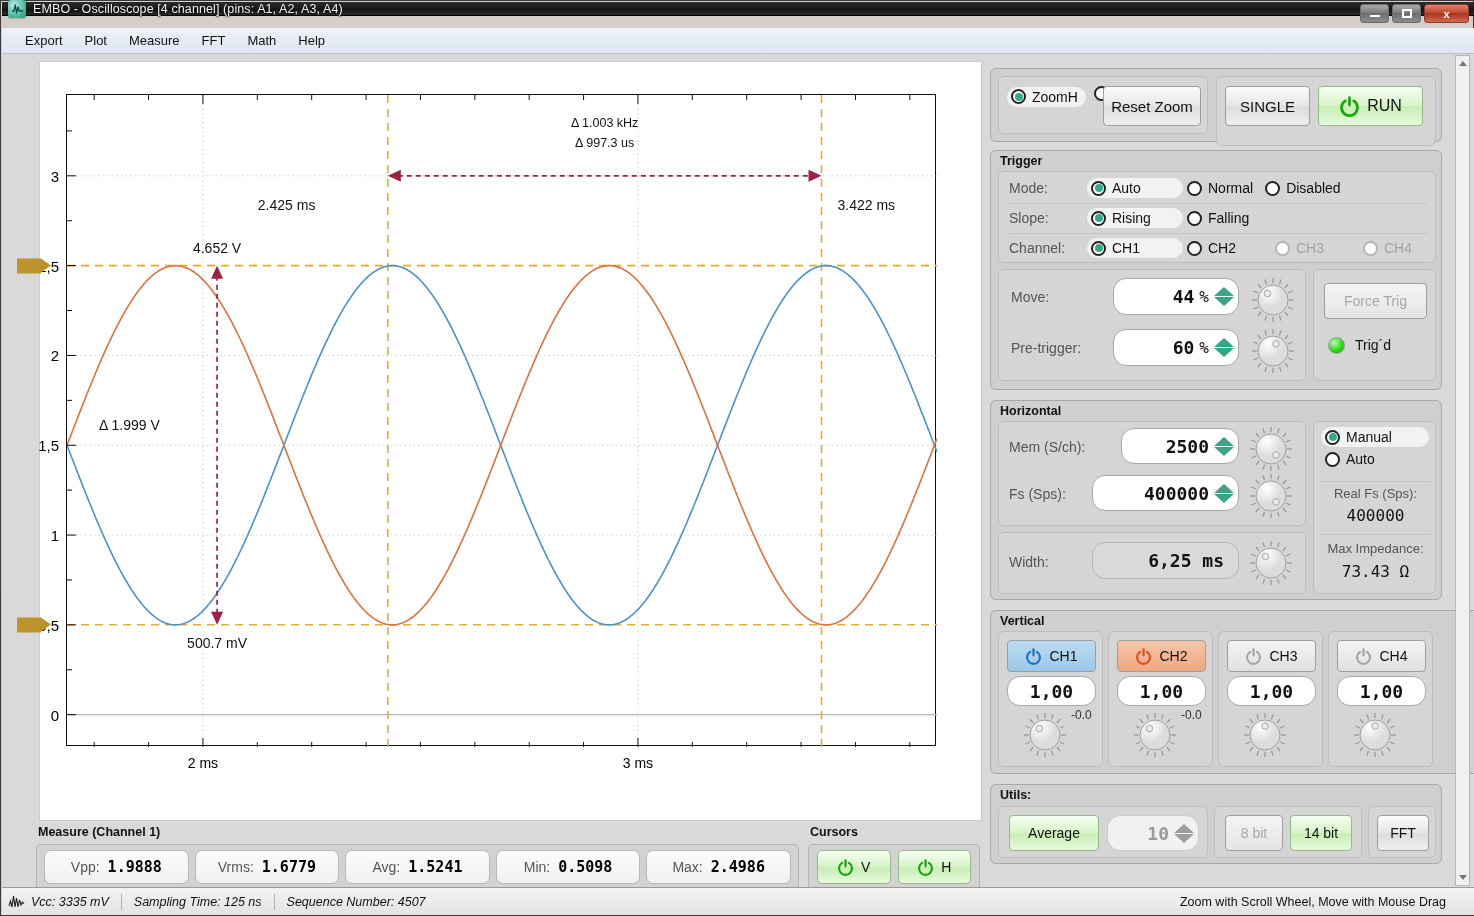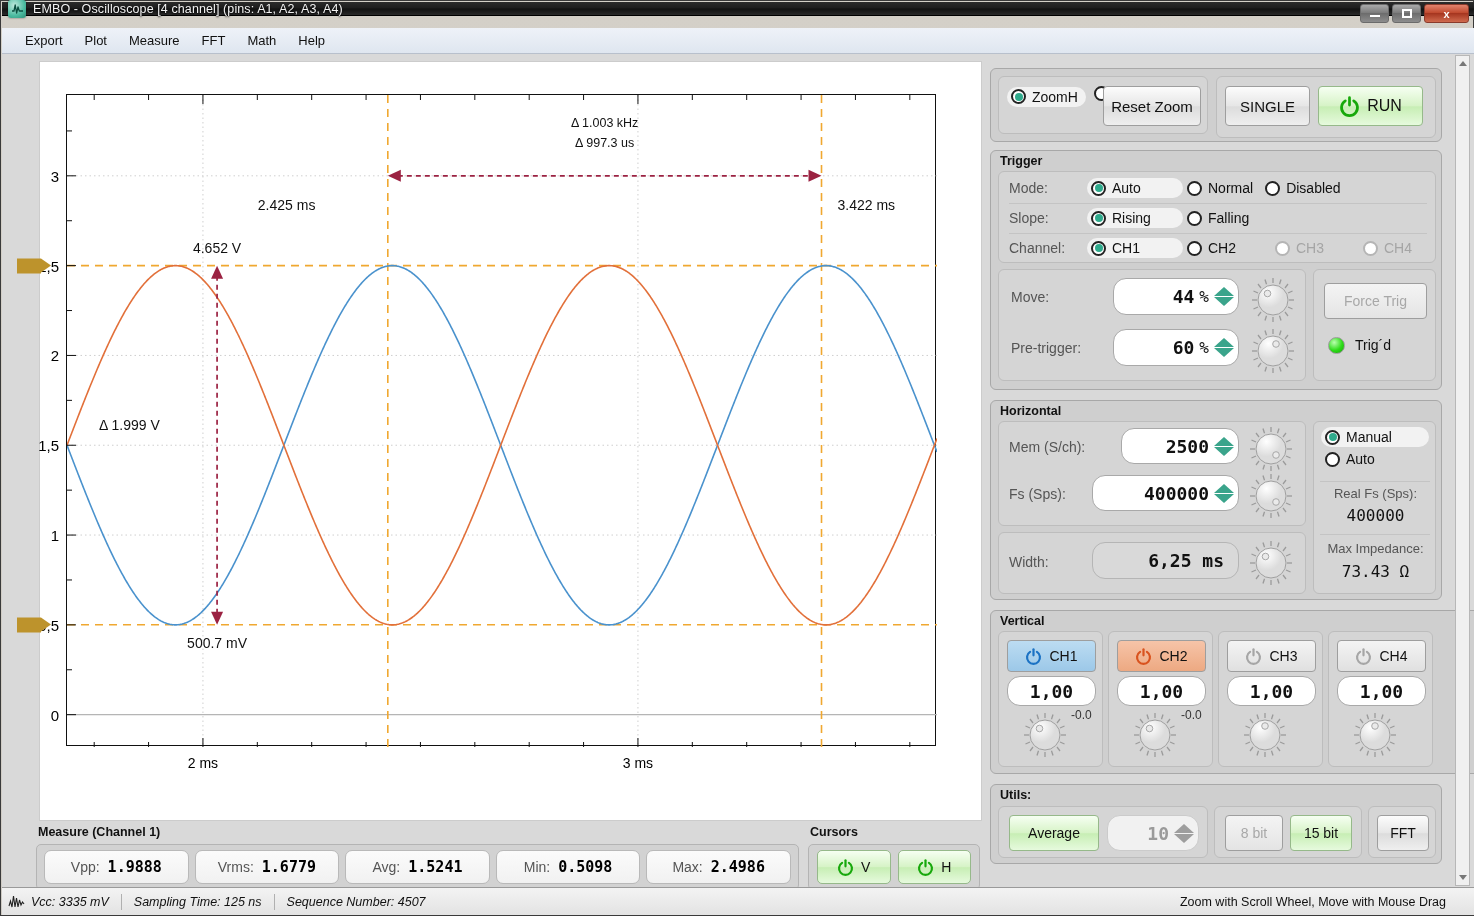--- a/index.html
+++ b/index.html
@@ -556,21 +556,21 @@
               <span>ZoomH</span>
             </div>
             <div class="radio" style="margin-top:2px;">
               <span class="rdot"></span>
               <span>ZoomV</span>
             </div>
           </div>
           <div class="btn" style="position:absolute;left:104px;top:9px;width:98px;height:40px;font-size:15px;">Reset Zoom</div>
         </div>
 
-        <div class="sub" style="left:225px;top:7px;width:220px;height:62px;">
+        <div class="sub" style="left:225px;top:7px;width:220px;height:70px;">
           <div class="btn" style="position:absolute;left:8px;top:9px;width:85px;height:40px;font-size:15px;">SINGLE</div>
           <div class="btn green" style="position:absolute;left:101px;top:9px;width:105px;height:40px;font-size:16px;">
             <span class="pwr">
               <svg width="21" height="21" viewBox="0 0 20 20">
                 <path d="M6 4.6 A7.6 7.6 0 1 0 14 4.6" fill="none" stroke="#17a80b" stroke-width="2.6" stroke-linecap="round"></path>
                 <line x1="10" y1="1.6" x2="10" y2="8.6" stroke="#17a80b" stroke-width="2.6" stroke-linecap="round"></line>
               </svg>
             </span>
             <span>RUN</span>
           </div>
@@ -1065,21 +1065,21 @@
           <div class="spin" style="position:absolute;left:108px;top:8px;width:92px;height:36px;background:#f1f1f1;border-color:#cbcbcb;">
             <span class="sval" style="color:#9a9a9a;">10</span>
             <span class="arrows dim">
                 <i class="up"></i>
                 <i class="dn"></i>
               </span>
           </div>
         </div>
         <div class="sub" style="left:223px;top:21px;width:148px;height:52px;">
           <div class="btn disabled" style="position:absolute;left:10px;top:8px;width:58px;height:36px;">8 bit</div>
-          <div class="btn green" style="position:absolute;left:75px;top:8px;width:62px;height:36px;">15 bit</div>
+          <div class="btn green" style="position:absolute;left:75px;top:8px;width:62px;height:36px;">14 bit</div>
         </div>
         <div class="sub" style="left:377px;top:21px;width:68px;height:52px;">
           <div class="btn" style="position:absolute;left:8px;top:8px;width:52px;height:36px;">FFT</div>
         </div>
       </div>
     </div>
   </div>
 
   <div class="vscroll">
     <span class="arrow-up"></span>

